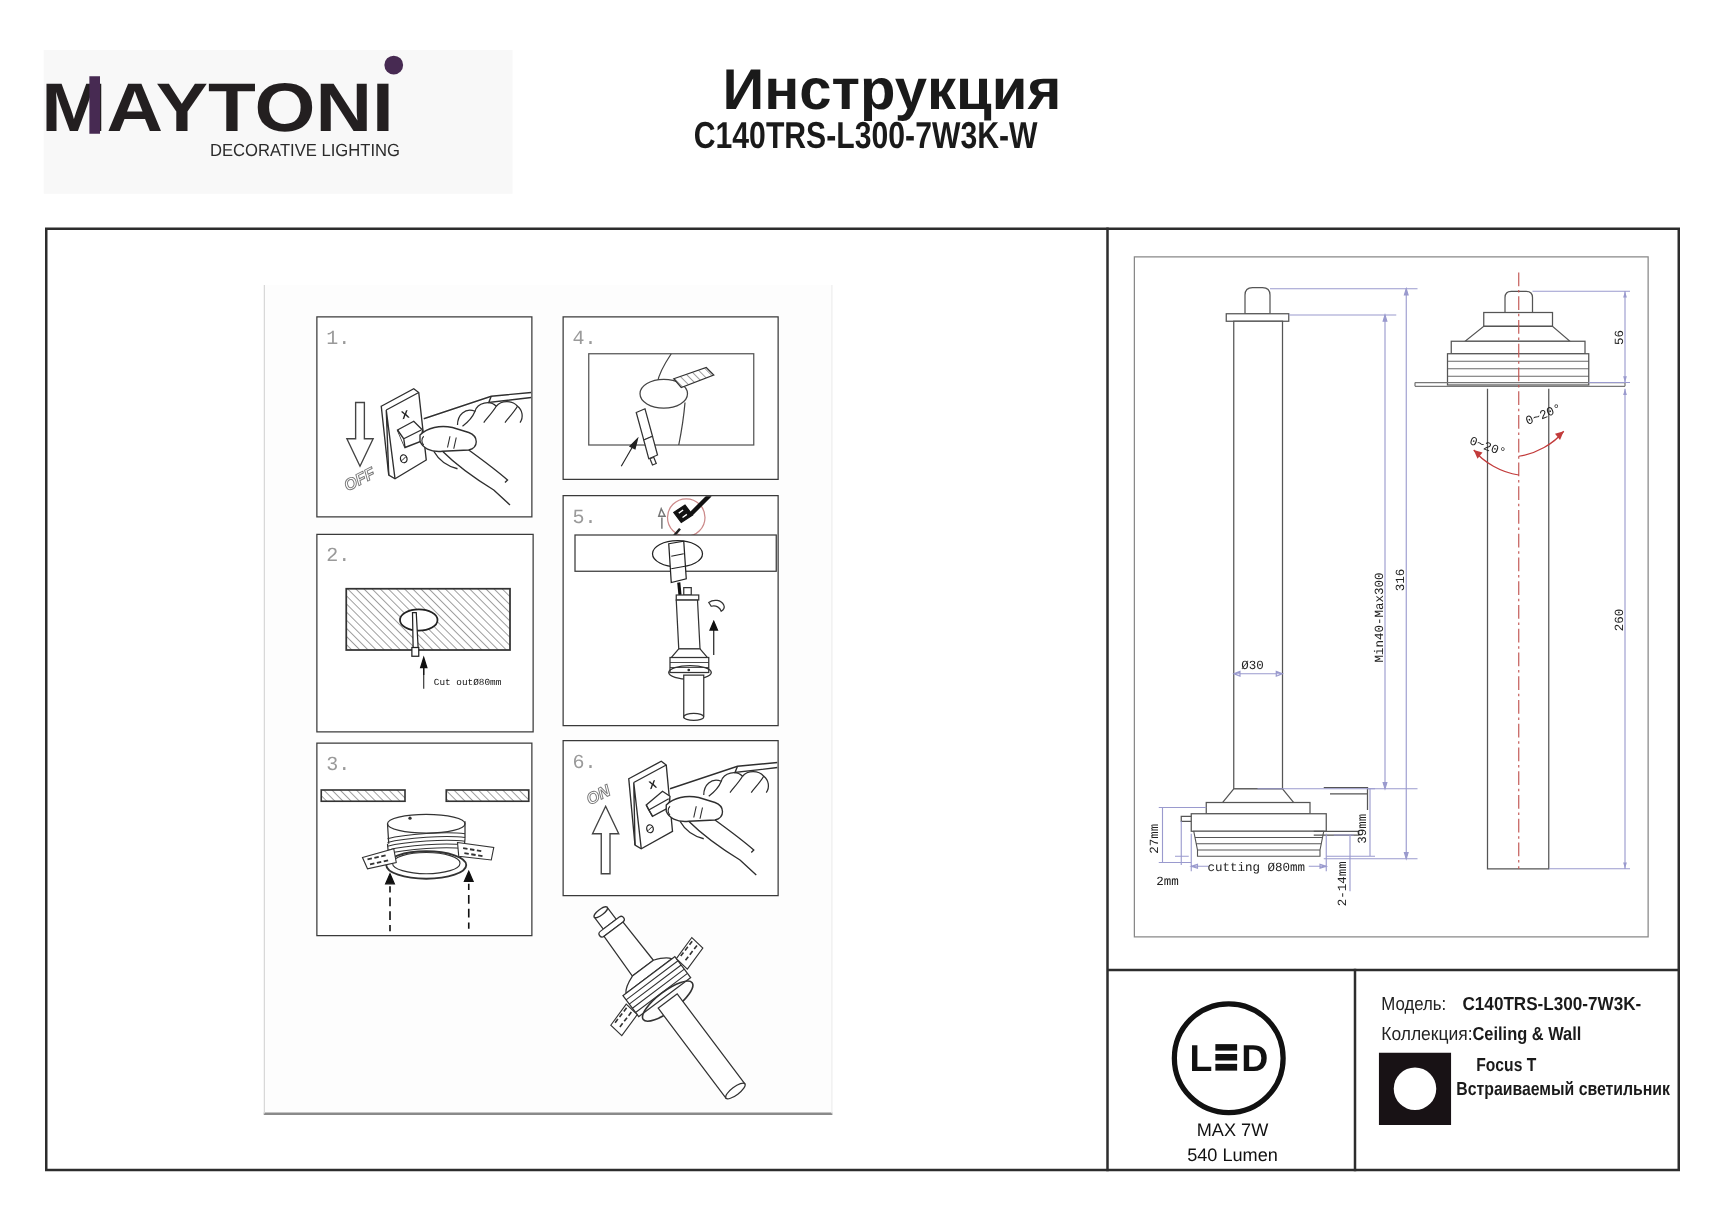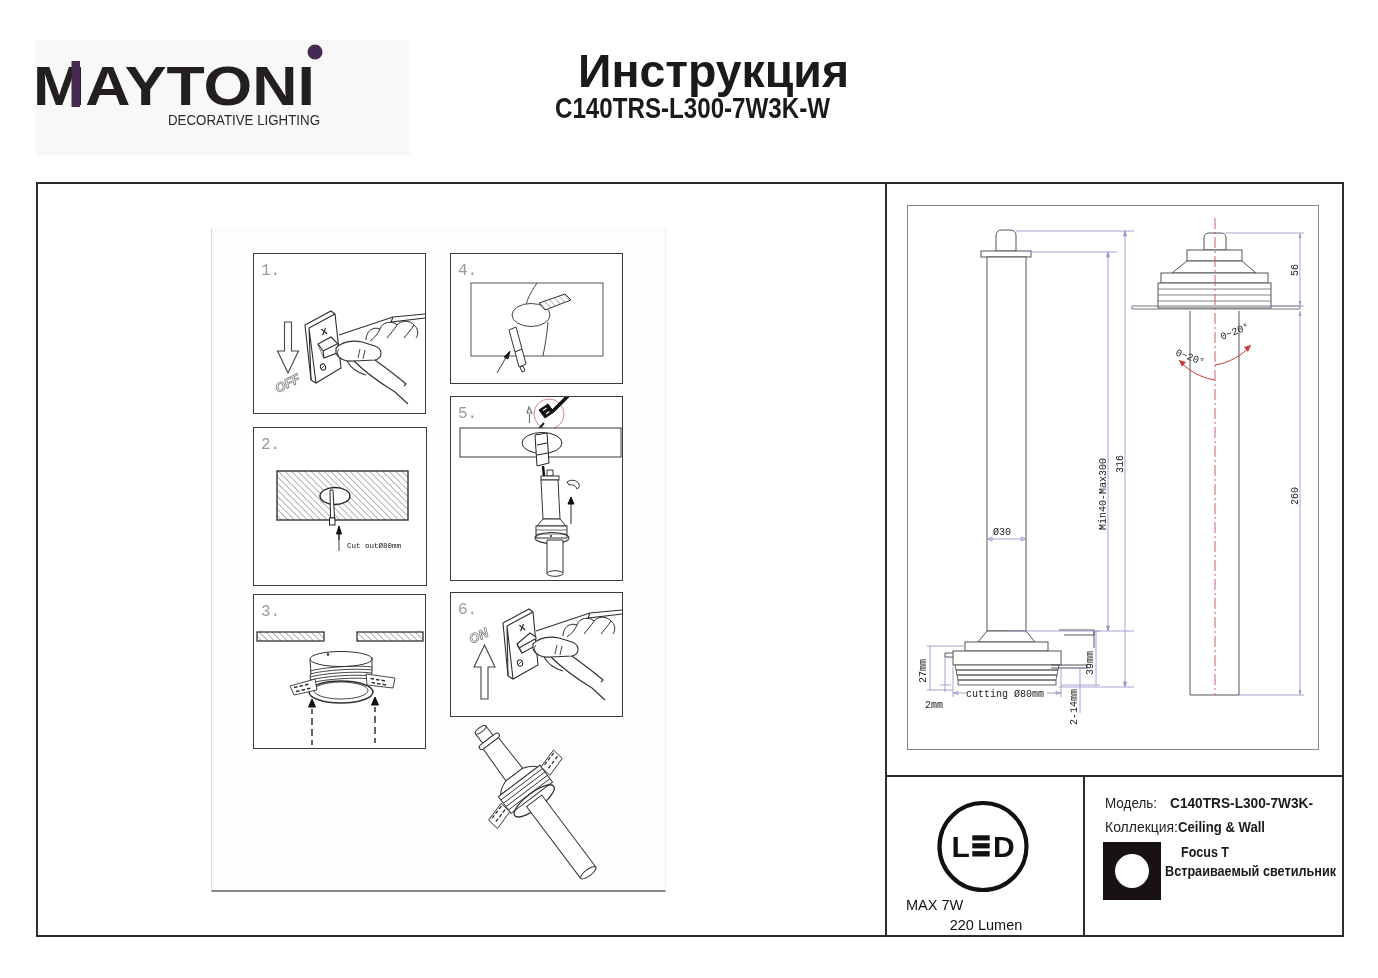--- a/index.html
+++ b/index.html
@@ -404,23 +404,23 @@
 
 <svg class="abs" style="left:935px;top:797px;" width="100" height="100" viewBox="0 0 100 100">
   <circle cx="48" cy="49.5" r="43.5" fill="#fff" stroke="#111" stroke-width="4.2"></circle>
   <text x="16.5" y="59.5" font-size="30" font-weight="bold" fill="#111" font-family="Liberation Sans">L</text>
   <rect x="37.3" y="38.3" width="17.4" height="5.2" fill="#111"></rect>
   <rect x="37.3" y="46.2" width="17.4" height="5.2" fill="#111"></rect>
   <rect x="37.3" y="54.1" width="17.4" height="5.4" fill="#111"></rect>
   <text x="58" y="59.5" font-size="30" font-weight="bold" fill="#111" font-family="Liberation Sans">D</text>
 </svg>
 
-<div class="abs" style="left:906px;top:897px;width:160px;font-size:14.5px;color:#111;">MAX 7W</div>
-
-<div class="abs" style="left:906px;top:917px;width:160px;text-align:center;font-size:14.5px;color:#111;">220 Lumen</div>
+<div class="abs" style="left:906px;top:897px;width:160px;text-align:center;font-size:14.5px;color:#111;">MAX 7W</div>
+
+<div class="abs" style="left:906px;top:917px;width:160px;text-align:center;font-size:14.5px;color:#111;">540 Lumen</div>
 
 <svg class="abs" style="left:1085px;top:776px;" width="260" height="115" viewBox="0 0 260 115">
 
   <text x="20" y="32" font-size="15" fill="#222" textLength="52" lengthAdjust="spacingAndGlyphs">Модель:</text>
 
   <text x="85" y="32" font-size="15" font-weight="bold" fill="#1a1a1a" textLength="143" lengthAdjust="spacingAndGlyphs">C140TRS-L300-7W3K-</text>
 
   <text x="20" y="56" font-size="15" fill="#222" textLength="73" lengthAdjust="spacingAndGlyphs">Коллекция:</text>
 
   <text x="93" y="56" font-size="15" font-weight="bold" fill="#1a1a1a" textLength="87" lengthAdjust="spacingAndGlyphs">Ceiling &amp; Wall</text>

